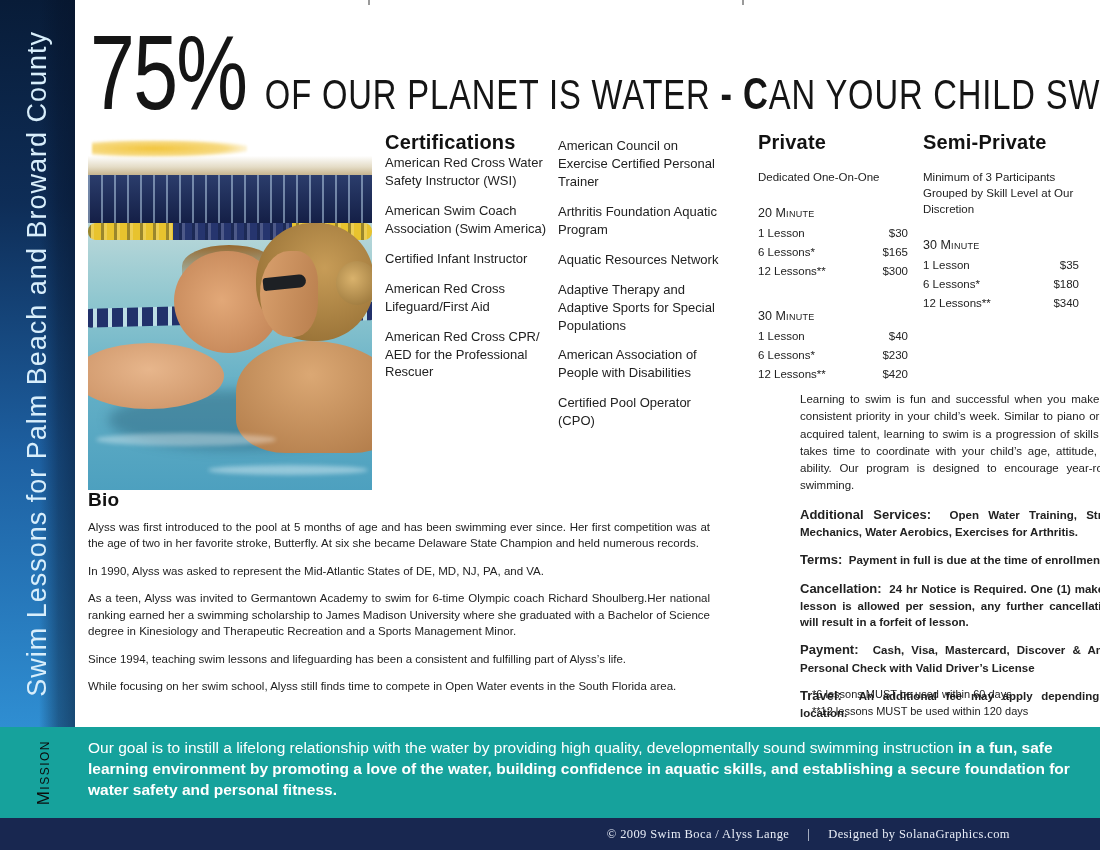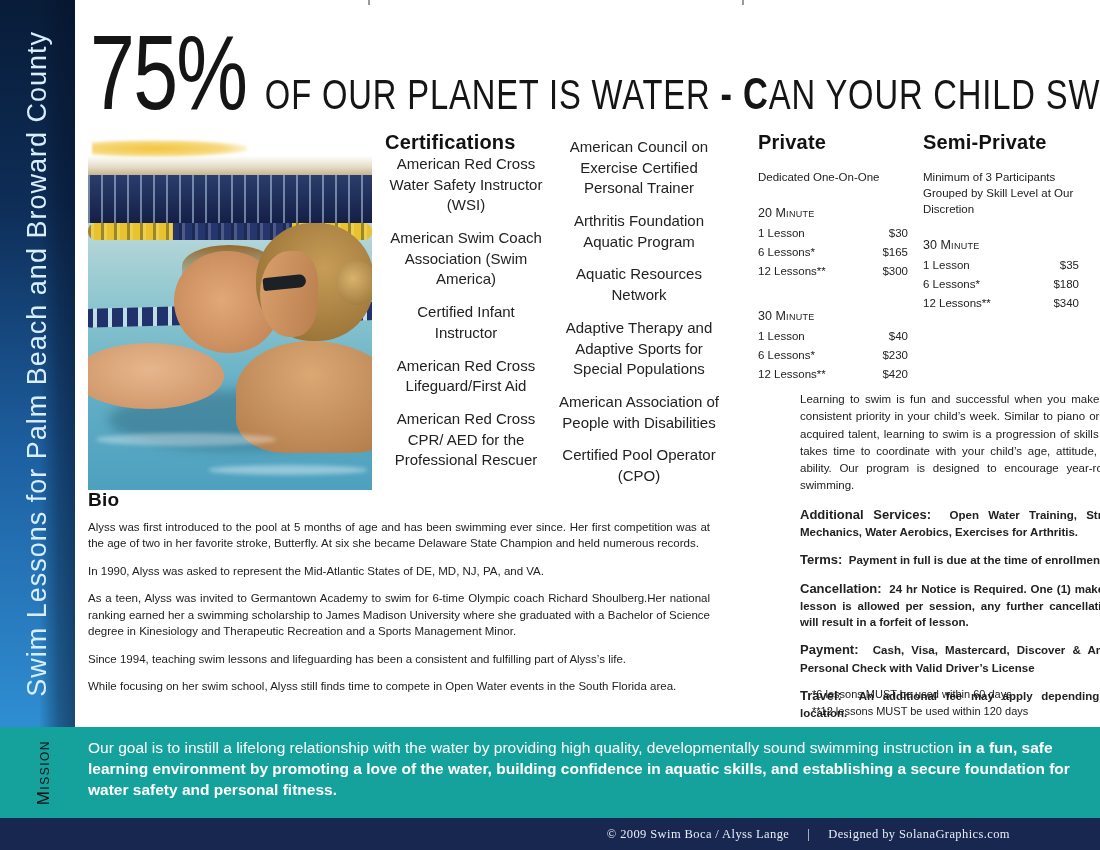--- a/index.html
+++ b/index.html
@@ -73,21 +73,21 @@
               background:radial-gradient(ellipse at 45% 30%, #dba874, #ac7644); }
   .p-glint1 { left:8px; top:298px; width:180px; height:13px; background:rgba(255,255,255,.35); border-radius:50%; filter:blur(2px); }
   .p-glint2 { left:120px; top:330px; width:160px; height:10px; background:rgba(230,245,248,.45); border-radius:50%; filter:blur(2px); }
 
   
   .h2 { font-size:20px; font-weight:bold; color:#121212; letter-spacing:.2px; margin:0; }
 
   
   .certs1 { position:absolute; left:385px; top:131px; width:162px; }
   .certs2 { position:absolute; left:558px; top:137px; width:162px; }
-  .cert-item { font-size:15px; line-height:1.38; margin-bottom:12px;text-align:center; }
+  .cert-item { font-size:13px; line-height:1.38; margin-bottom:12px; }
   .certs1 .cert-item:first-of-type { margin-top:17px; }
 
   
   .price-col { position:absolute; top:131px; }
   .price-col.private { left:758px; width:150px; }
   .price-col.semi    { left:923px; width:156px; }
   .price-sub { font-size:11.5px; line-height:1.4; margin-top:15px; }
   .price-group { margin-top:21px; }
   .price-group.gap { margin-top:28px; }
   .duration { font-size:12.5px; margin-bottom:4px; }

